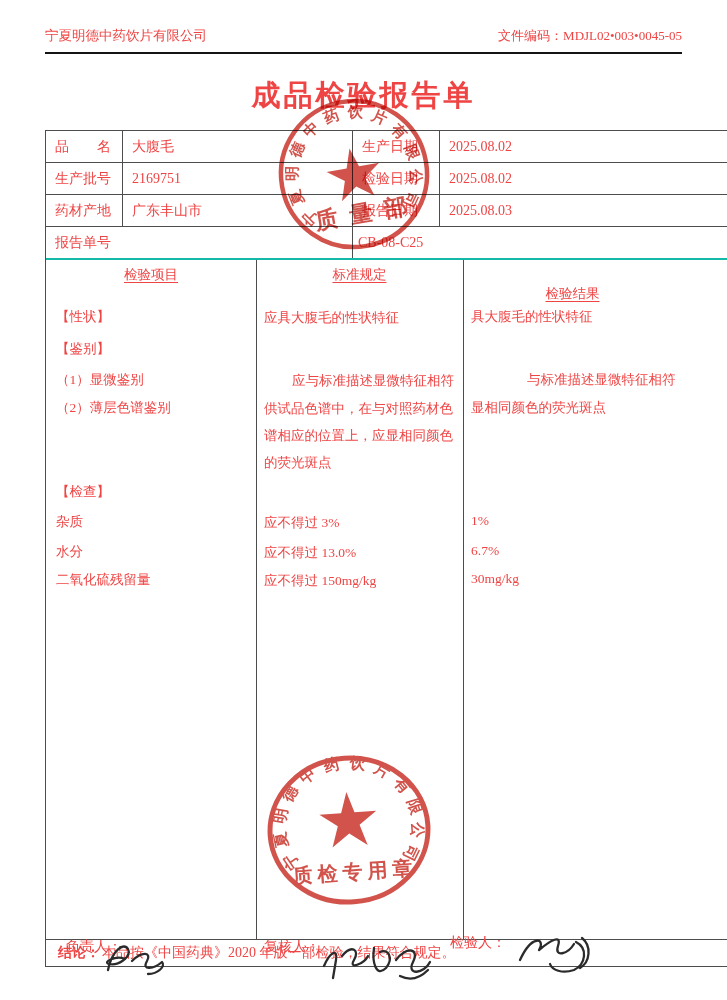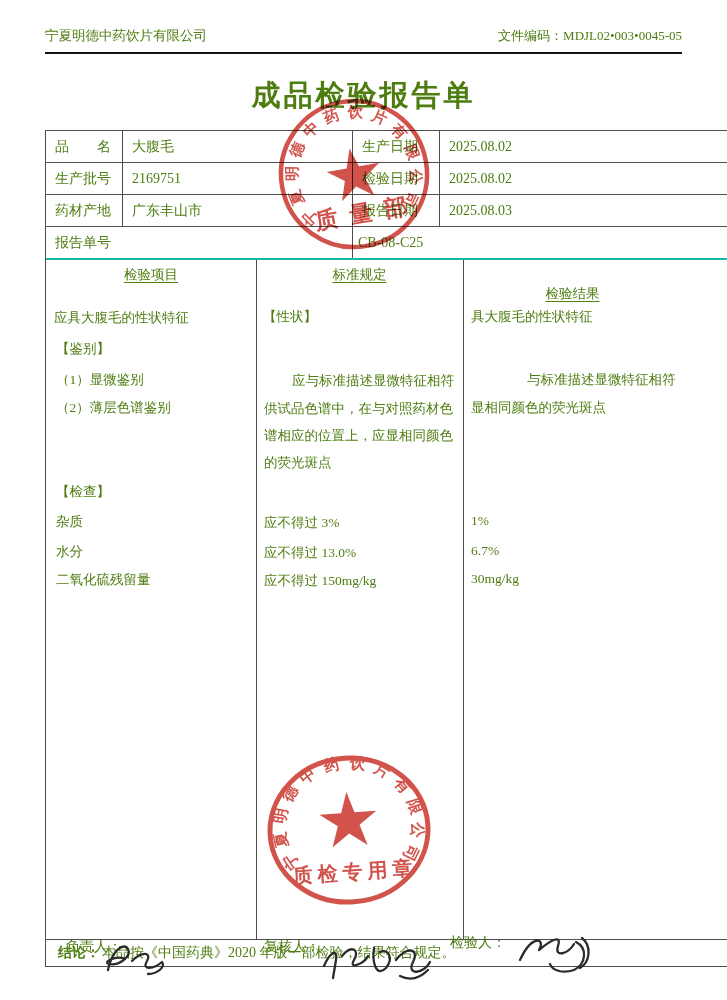--- a/index.html
+++ b/index.html
@@ -1,17 +1,17 @@
 <!DOCTYPE html>
 <html><head>
 <meta charset="utf-8">
 <style>
   html,body{margin:0;padding:0;background:#fff;}
   .page{position:relative;width:727px;height:1000px;background:#fff;overflow:hidden;
-        font-family:"Liberation Serif","DejaVu Serif",serif;color:#4d7c0f;}
+        font-family:"Liberation Serif","DejaVu Serif",serif;color:#ef4444;}
   
   .page-header{position:absolute;left:45px;top:27px;width:637px;display:flex;
       justify-content:space-between;align-items:flex-end;padding-bottom:7px;
       border-bottom:2.5px solid #141414;font-size:13.5px;}
   .doc-code{font-size:13px;}
   
   .report-title{position:absolute;left:0;top:76px;width:727px;text-align:center;
       font-size:29px;font-weight:bold;letter-spacing:3px;}
   
   .rtable{position:absolute;left:45px;top:130px;width:702px;border:1px solid #4d4d4d;
@@ -110,22 +110,22 @@
     <div class="main-section">
       <div class="vline v1"></div>
       <div class="vline v2"></div>
       <div class="col-headers">
         <div class="ch c1">检验项目</div>
         <div class="ch c2">标准规定</div>
         <div class="ch c3">检验结果</div>
       </div>
       <div class="body-rows">
           <div class="test-row">
+            <div class="tc c1">【性状】</div>
             <div class="tc c2">应具大腹毛的性状特征</div>
-            <div class="tc c1">【性状】</div>
             <div class="tc c3">具大腹毛的性状特征</div>
           </div>
           <div class="test-row">
             <div class="tc c1">【鉴别】</div>
             <div class="tc c2"></div>
             <div class="tc c3"></div>
           </div>
           <div class="test-row">
             <div class="tc c1">（1）显微鉴别</div>
             <div class="tc c2">应与标准描述显微特征相符</div>

